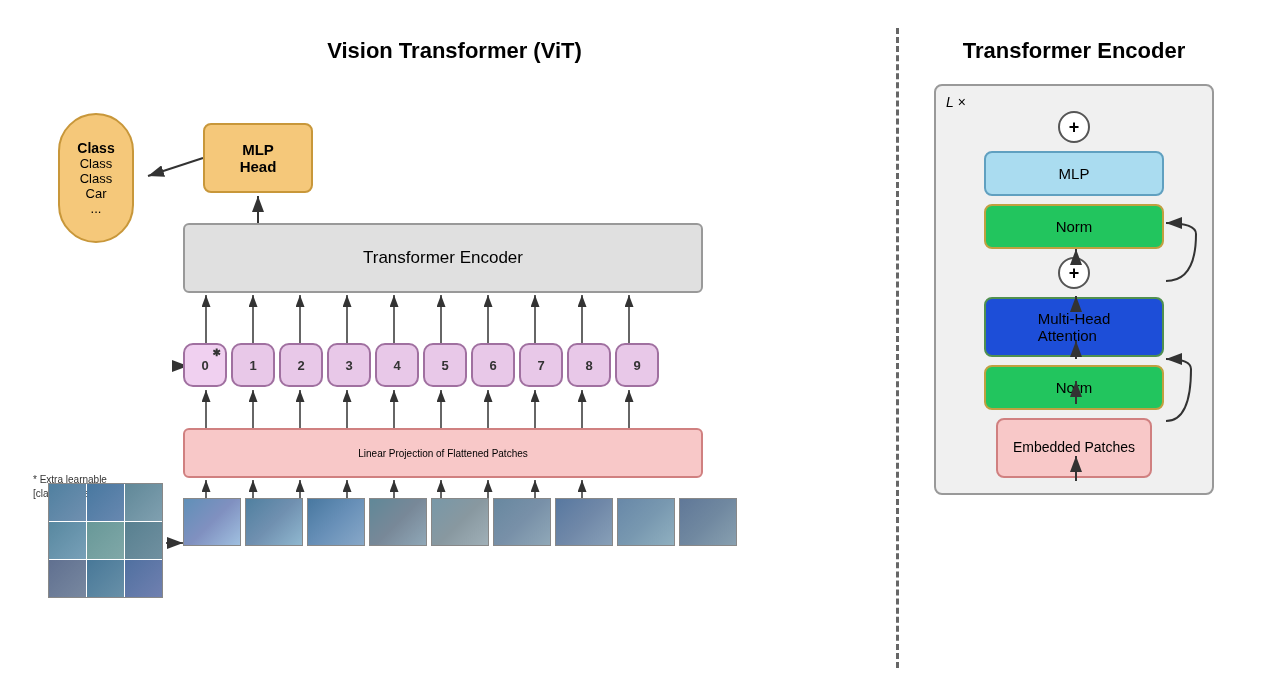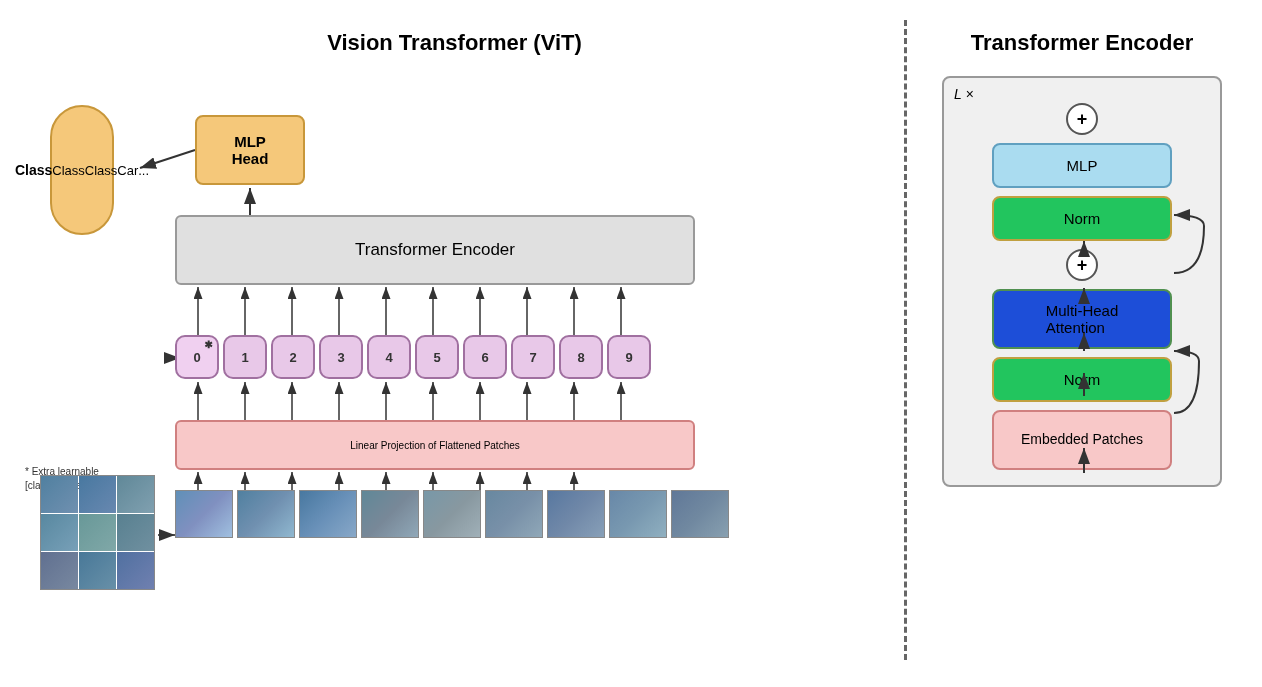--- a/index.html
+++ b/index.html
@@ -9,21 +9,21 @@
       background: #fff;
       font-family: Arial, sans-serif;
       overflow: hidden;
       position: relative;
     }
 
     .main-container {
       display: flex;
       width: 1262px;
       height: 687px;
-      padding: 20px;
+      padding: 28px;
     }
 
     
     .vit-section {
       flex: 1;
       position: relative;
       padding: 10px;
     }
 
     .vit-title {
@@ -54,27 +54,27 @@
       font-size: 22px;
       font-weight: bold;
       margin-bottom: 20px;
     }
 
     
     .class-box {
       position: absolute;
       left: 30px;
       top: 85px;
-      width: 64px;
+      width: 76px;
       height: 130px;
       background: #f5c87a;
       border: 2px solid #c8973a;
       border-radius: 40px;
       display: flex;
-      flex-direction: row;
+      flex-direction: column;
       align-items: center;
       justify-content: center;
       font-size: 13px;
     }
 
     .class-box .class-label {
       font-weight: bold;
       font-size: 14px;
     }
 
@@ -285,21 +285,21 @@
       background: white;
       border: 2px solid #555;
       display: flex;
       align-items: center;
       justify-content: center;
       font-size: 18px;
       font-weight: bold;
     }
 
     .embedded-patches-box {
-      width: 180px;
+      width: 156px;
       height: 60px;
       background: #f8c8c8;
       border: 2px solid #d08080;
       border-radius: 8px;
       display: flex;
       align-items: center;
       justify-content: center;
       font-size: 14px;
       text-align: center;
       line-height: 1.4;

